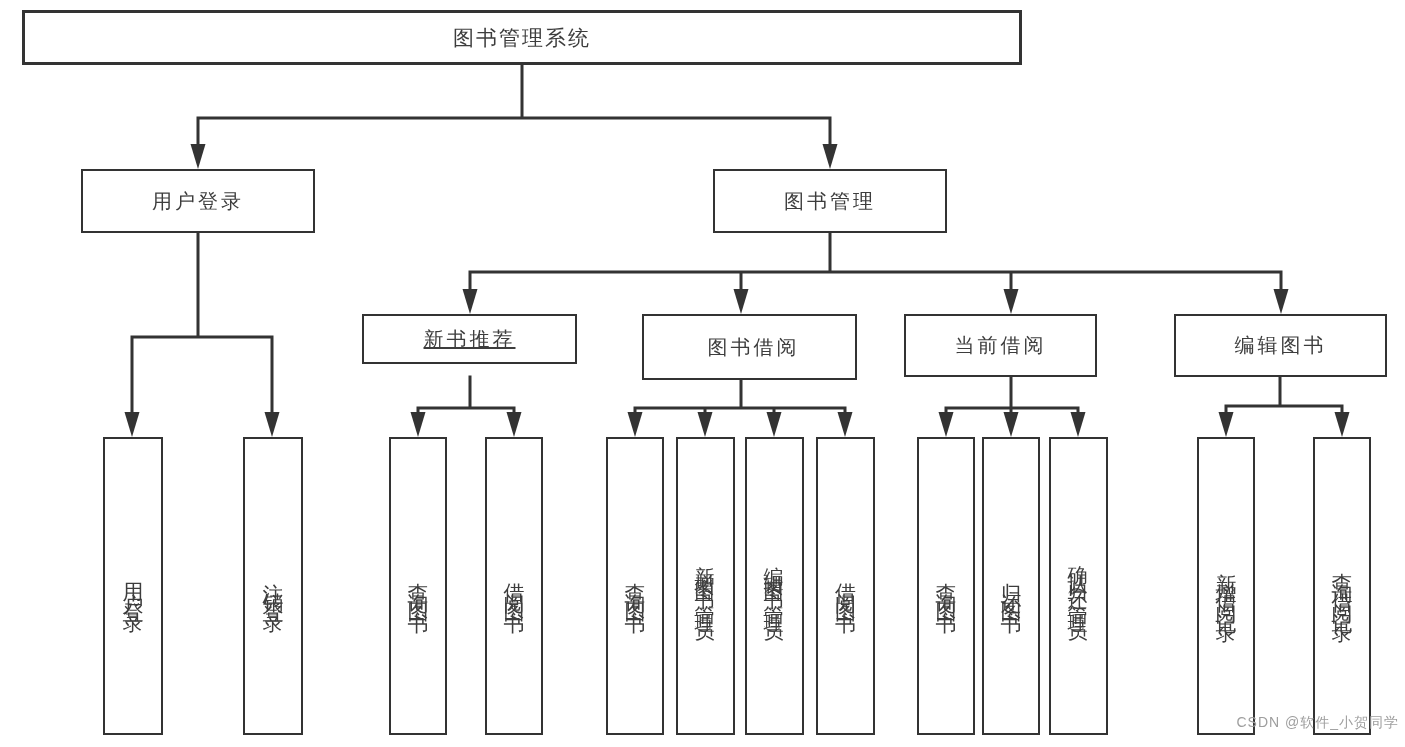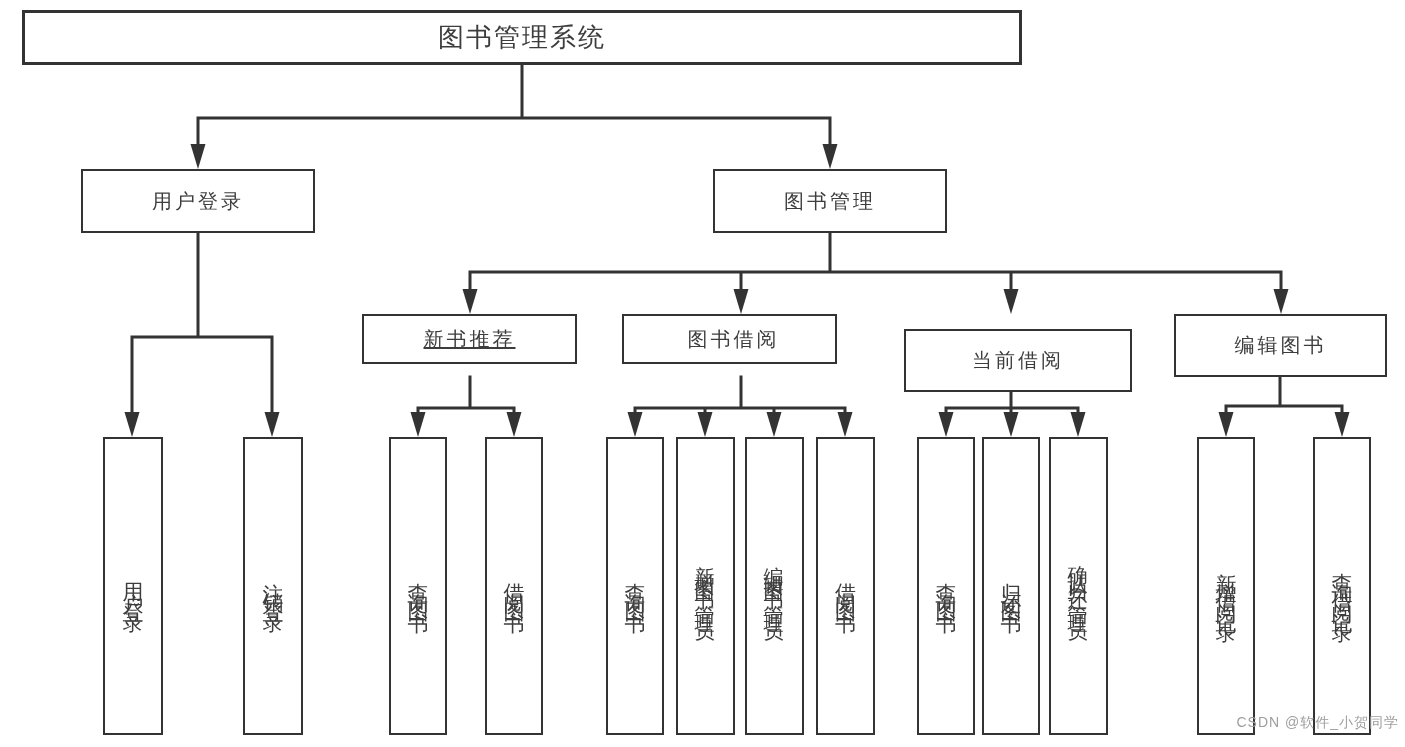--- a/index.html
+++ b/index.html
@@ -27,21 +27,21 @@
     background: #ffffff;
     border: 2.5px solid var(--box-border, #333333);
     display: flex;
     align-items: center;
     justify-content: center;
     z-index: 1;
     text-align: center;
   }
   .root-box {
     border-width: 3px;
-    font-size: 26px;
+    font-size: 21px;
     letter-spacing: 2px;
   }
   .hbox {
     font-size: 20px;
     letter-spacing: 3px;
   }
   .leaf {
     writing-mode: vertical-rl;
     font-size: 21px;
     letter-spacing: 10px;
@@ -109,22 +109,22 @@
       <polygon points="1334.5,412 1349.5,412 1342,437"></polygon>
     </g>
   </svg>
 
   <div class="box root-box" style="left:22px; top:10px; width:1000px; height:55px;">图书管理系统</div>
 
   <div class="box hbox" style="left:81px; top:169px; width:234px; height:64px;">用户登录</div>
   <div class="box hbox" style="left:713px; top:169px; width:234px; height:64px;">图书管理</div>
 
   <div class="box hbox" style="left:362px; top:314px; width:215px; height:50px;text-decoration:underline;">新书推荐</div>
-  <div class="box hbox" style="left:622px; top:314px; width:215px; height:50px;padding-left:8px;">图书借阅</div>
-  <div class="box hbox" style="left:904px; top:329px; width:228px; height:63px;">当前借阅</div>
+  <div class="box hbox" style="left:642px; top:314px; width:215px; height:66px;padding-left:8px;">图书借阅</div>
+  <div class="box hbox" style="left:904px; top:314px; width:193px; height:63px;">当前借阅</div>
   <div class="box hbox" style="left:1174px; top:314px; width:213px; height:63px;">编辑图书</div>
 
   <div class="box leaf" style="left:103px; top:437px; width:60px; height:298px;">用户登录</div>
   <div class="box leaf" style="left:243px; top:437px; width:60px; height:298px;">注销登录</div>
 
   <div class="box leaf" style="left:389px; top:437px; width:58px; height:298px;">查询图书</div>
   <div class="box leaf" style="left:485px; top:437px; width:58px; height:298px;">借阅图书</div>
 
   <div class="box leaf" style="left:606px; top:437px; width:58px; height:298px;">查询图书</div>
   <div class="box leaf long" style="left:676px; top:437px; width:59px; height:298px;">新增图书（管理员）</div>

